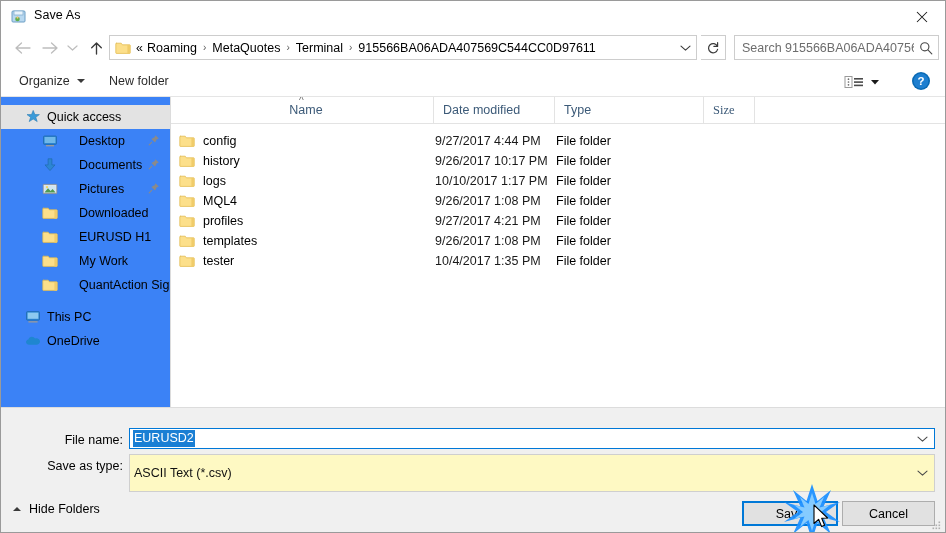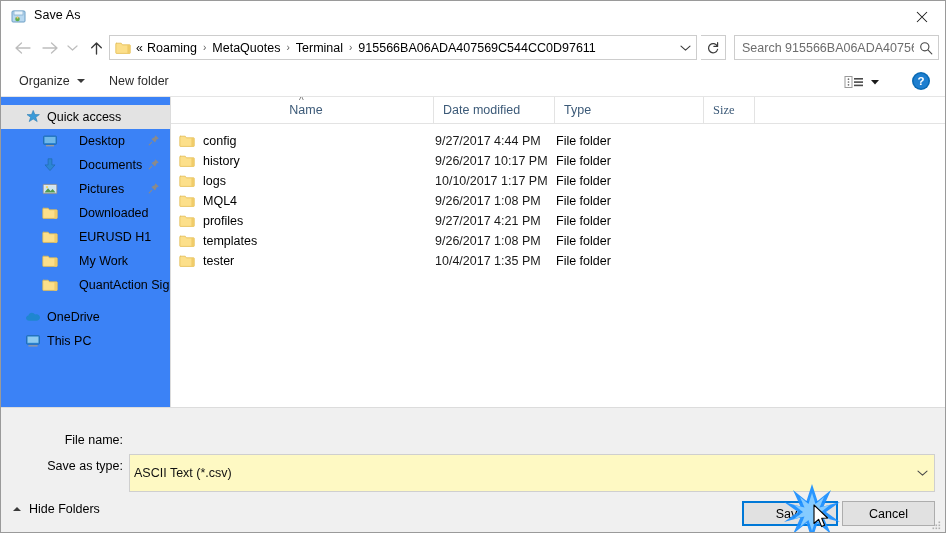--- a/index.html
+++ b/index.html
@@ -644,35 +644,35 @@
           </svg>
         </span>
         <span class="nav-label">QuantAction Signal</span>
       </div>
 
       <div class="spacer8"></div>
 
       <div class="nav-item lvl0">
         <span class="nav-ico">
           <svg width="16" height="16" viewBox="0 0 16 16">
-            <path d="M4.4 11.8 C2.4 11.8 1 10.6 1 9.1 C1 7.8 2 6.7 3.4 6.5 C3.7 4.9 5.1 3.7 6.9 3.7 C8.3 3.7 9.5 4.5 10.1 5.6 C10.5 5.4 11 5.3 11.5 5.3 C13.4 5.3 15 6.8 15 8.6 C15 10.4 13.4 11.8 11.5 11.8 Z" fill="#1f86d0"></path>
-          </svg>
-        </span>
-        <span class="nav-label">OneDrive</span>
-      </div>
-
-      <div class="nav-item lvl0">
-        <span class="nav-ico">
-          <svg width="16" height="16" viewBox="0 0 16 16">
             <rect x="1.5" y="2.6" width="13" height="8.6" rx="1" fill="#2c86d4" stroke="#1f6aad" stroke-width=".8"></rect>
             <rect x="2.6" y="3.6" width="10.8" height="6.2" fill="#8dcaf0"></rect>
             <rect x="3.4" y="12.2" width="9.2" height="1.3" fill="#9a9a9a"></rect>
           </svg>
         </span>
         <span class="nav-label">This PC</span>
+      </div>
+
+      <div class="nav-item lvl0">
+        <span class="nav-ico">
+          <svg width="16" height="16" viewBox="0 0 16 16">
+            <path d="M4.4 11.8 C2.4 11.8 1 10.6 1 9.1 C1 7.8 2 6.7 3.4 6.5 C3.7 4.9 5.1 3.7 6.9 3.7 C8.3 3.7 9.5 4.5 10.1 5.6 C10.5 5.4 11 5.3 11.5 5.3 C13.4 5.3 15 6.8 15 8.6 C15 10.4 13.4 11.8 11.5 11.8 Z" fill="#1f86d0"></path>
+          </svg>
+        </span>
+        <span class="nav-label">OneDrive</span>
       </div>
 
     </div>
 
     <div class="filepane">
 
       <div class="colheader">
         <div class="col first" style="left:0; width:262px;justify-content:center;">
           <span>Name</span>
           <span class="sortcaret">^</span>
@@ -795,20 +795,28 @@
         <div class="cell cell-type">File folder</div>
         <div class="cell cell-size"></div>
       </div>
 
     </div>
   </div>
 
   <div class="bottom">
 
     <span class="form-label lbl-filename">File name:</span>
+    <div class="filename-input">
+      <span class="filename-val">EURUSD2</span>
+      <span class="combo-arrow">
+        <svg width="11" height="8" viewBox="0 0 11 8">
+          <path d="M1 2.2 L5.5 6.2 L10 2.2" stroke="#4a4a4a" stroke-width="1.1" fill="none" stroke-linecap="round" stroke-linejoin="round"></path>
+        </svg>
+      </span>
+    </div>
 
     <span class="form-label lbl-savetype">Save as type:</span>
     <div class="savetype-input">
       <span class="savetype-val">ASCII Text (*.csv)</span>
       <span class="combo-arrow">
         <svg width="11" height="8" viewBox="0 0 11 8">
           <path d="M1 2.2 L5.5 6.2 L10 2.2" stroke="#4a4a4a" stroke-width="1.1" fill="none" stroke-linecap="round" stroke-linejoin="round"></path>
         </svg>
       </span>
     </div>

